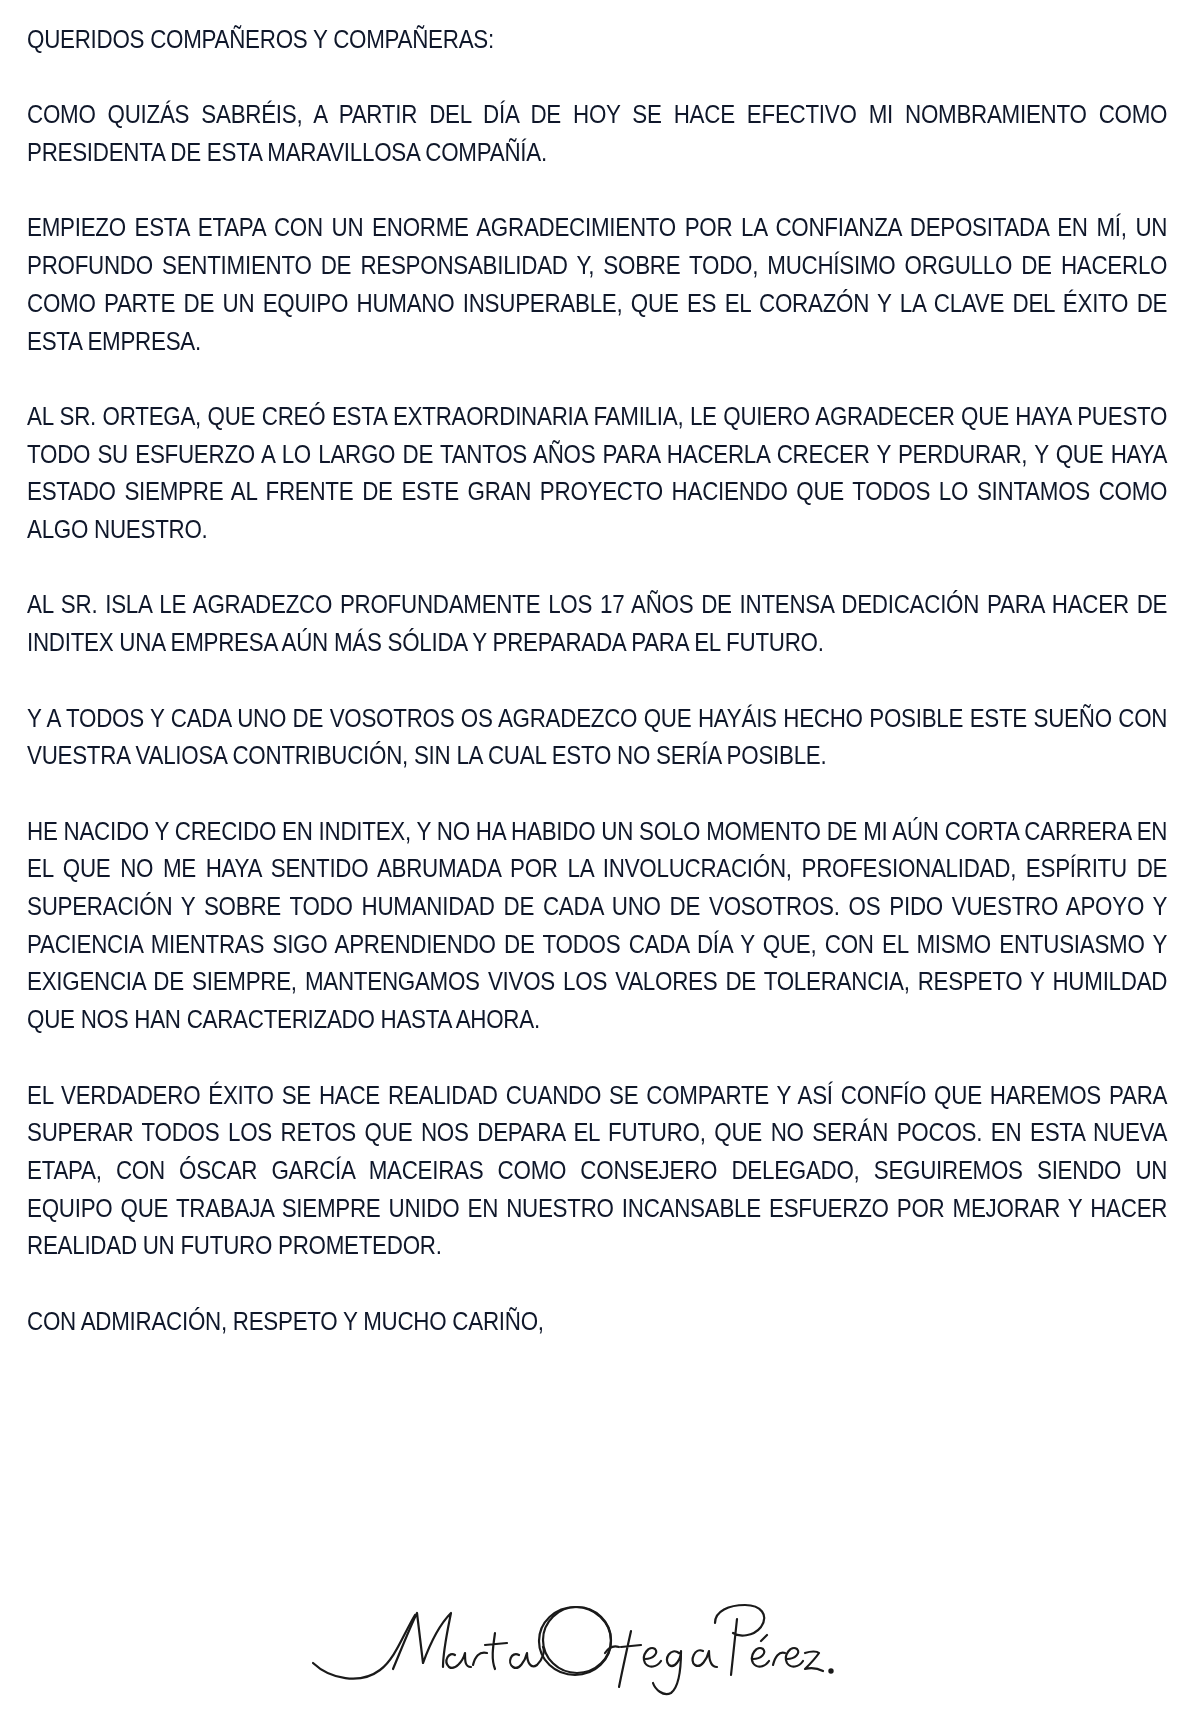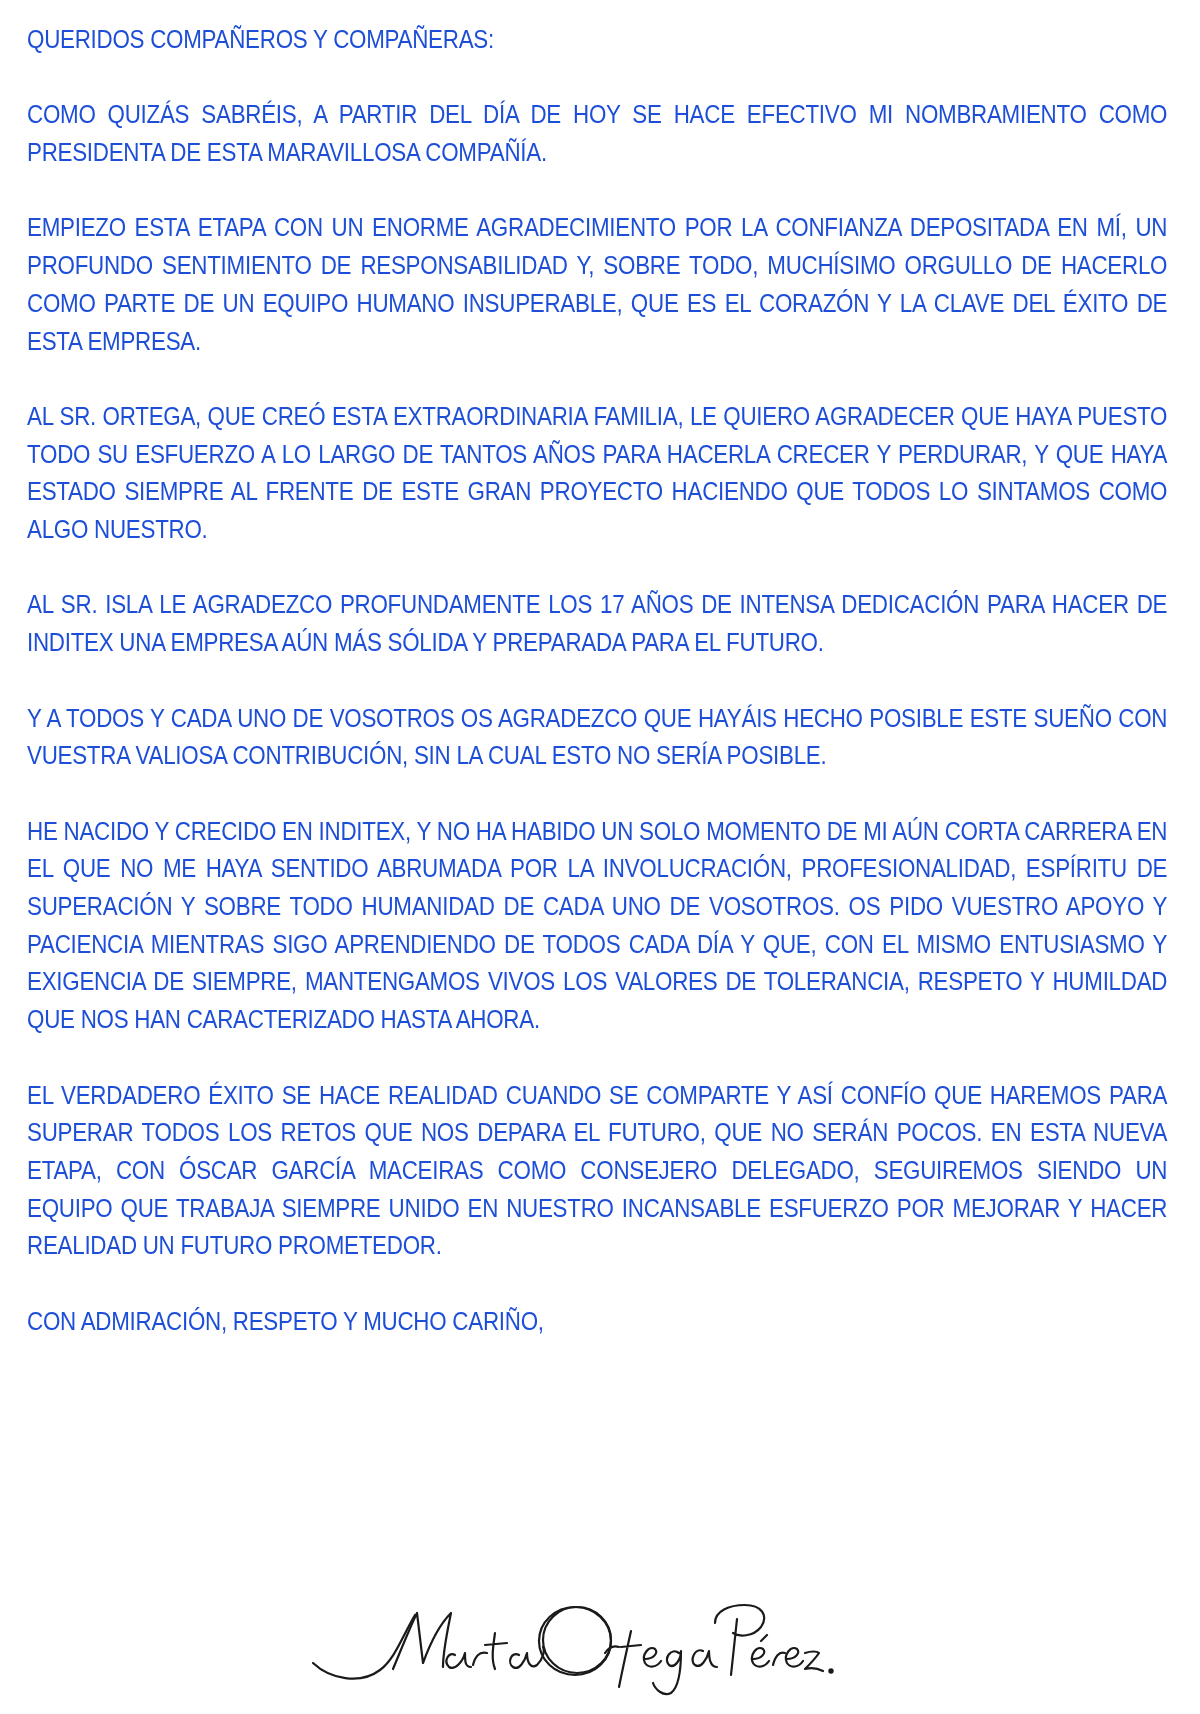--- a/index.html
+++ b/index.html
@@ -2,21 +2,21 @@
 <html><head>
 <meta charset="utf-8">
 <style>
   html, body { margin: 0; padding: 0; background: #ffffff; }
   body { width: 1200px; height: 1714px; position: relative; overflow: hidden; }
   .letter {
     position: absolute;
     left: 27px;
     top: 21px;
     width: 1140px;
-    color: #1d4ed8;
+    color: #0f172a;
     font-family: "Liberation Sans", "DejaVu Sans", sans-serif;
     font-size: 26px;
     line-height: 37.7px;
     letter-spacing: -0.3px;
   }
   .letter p {
     margin: 0 0 37.7px 0;
     text-align: justify;
     transform: scaleX(0.86);
     transform-origin: left top;

